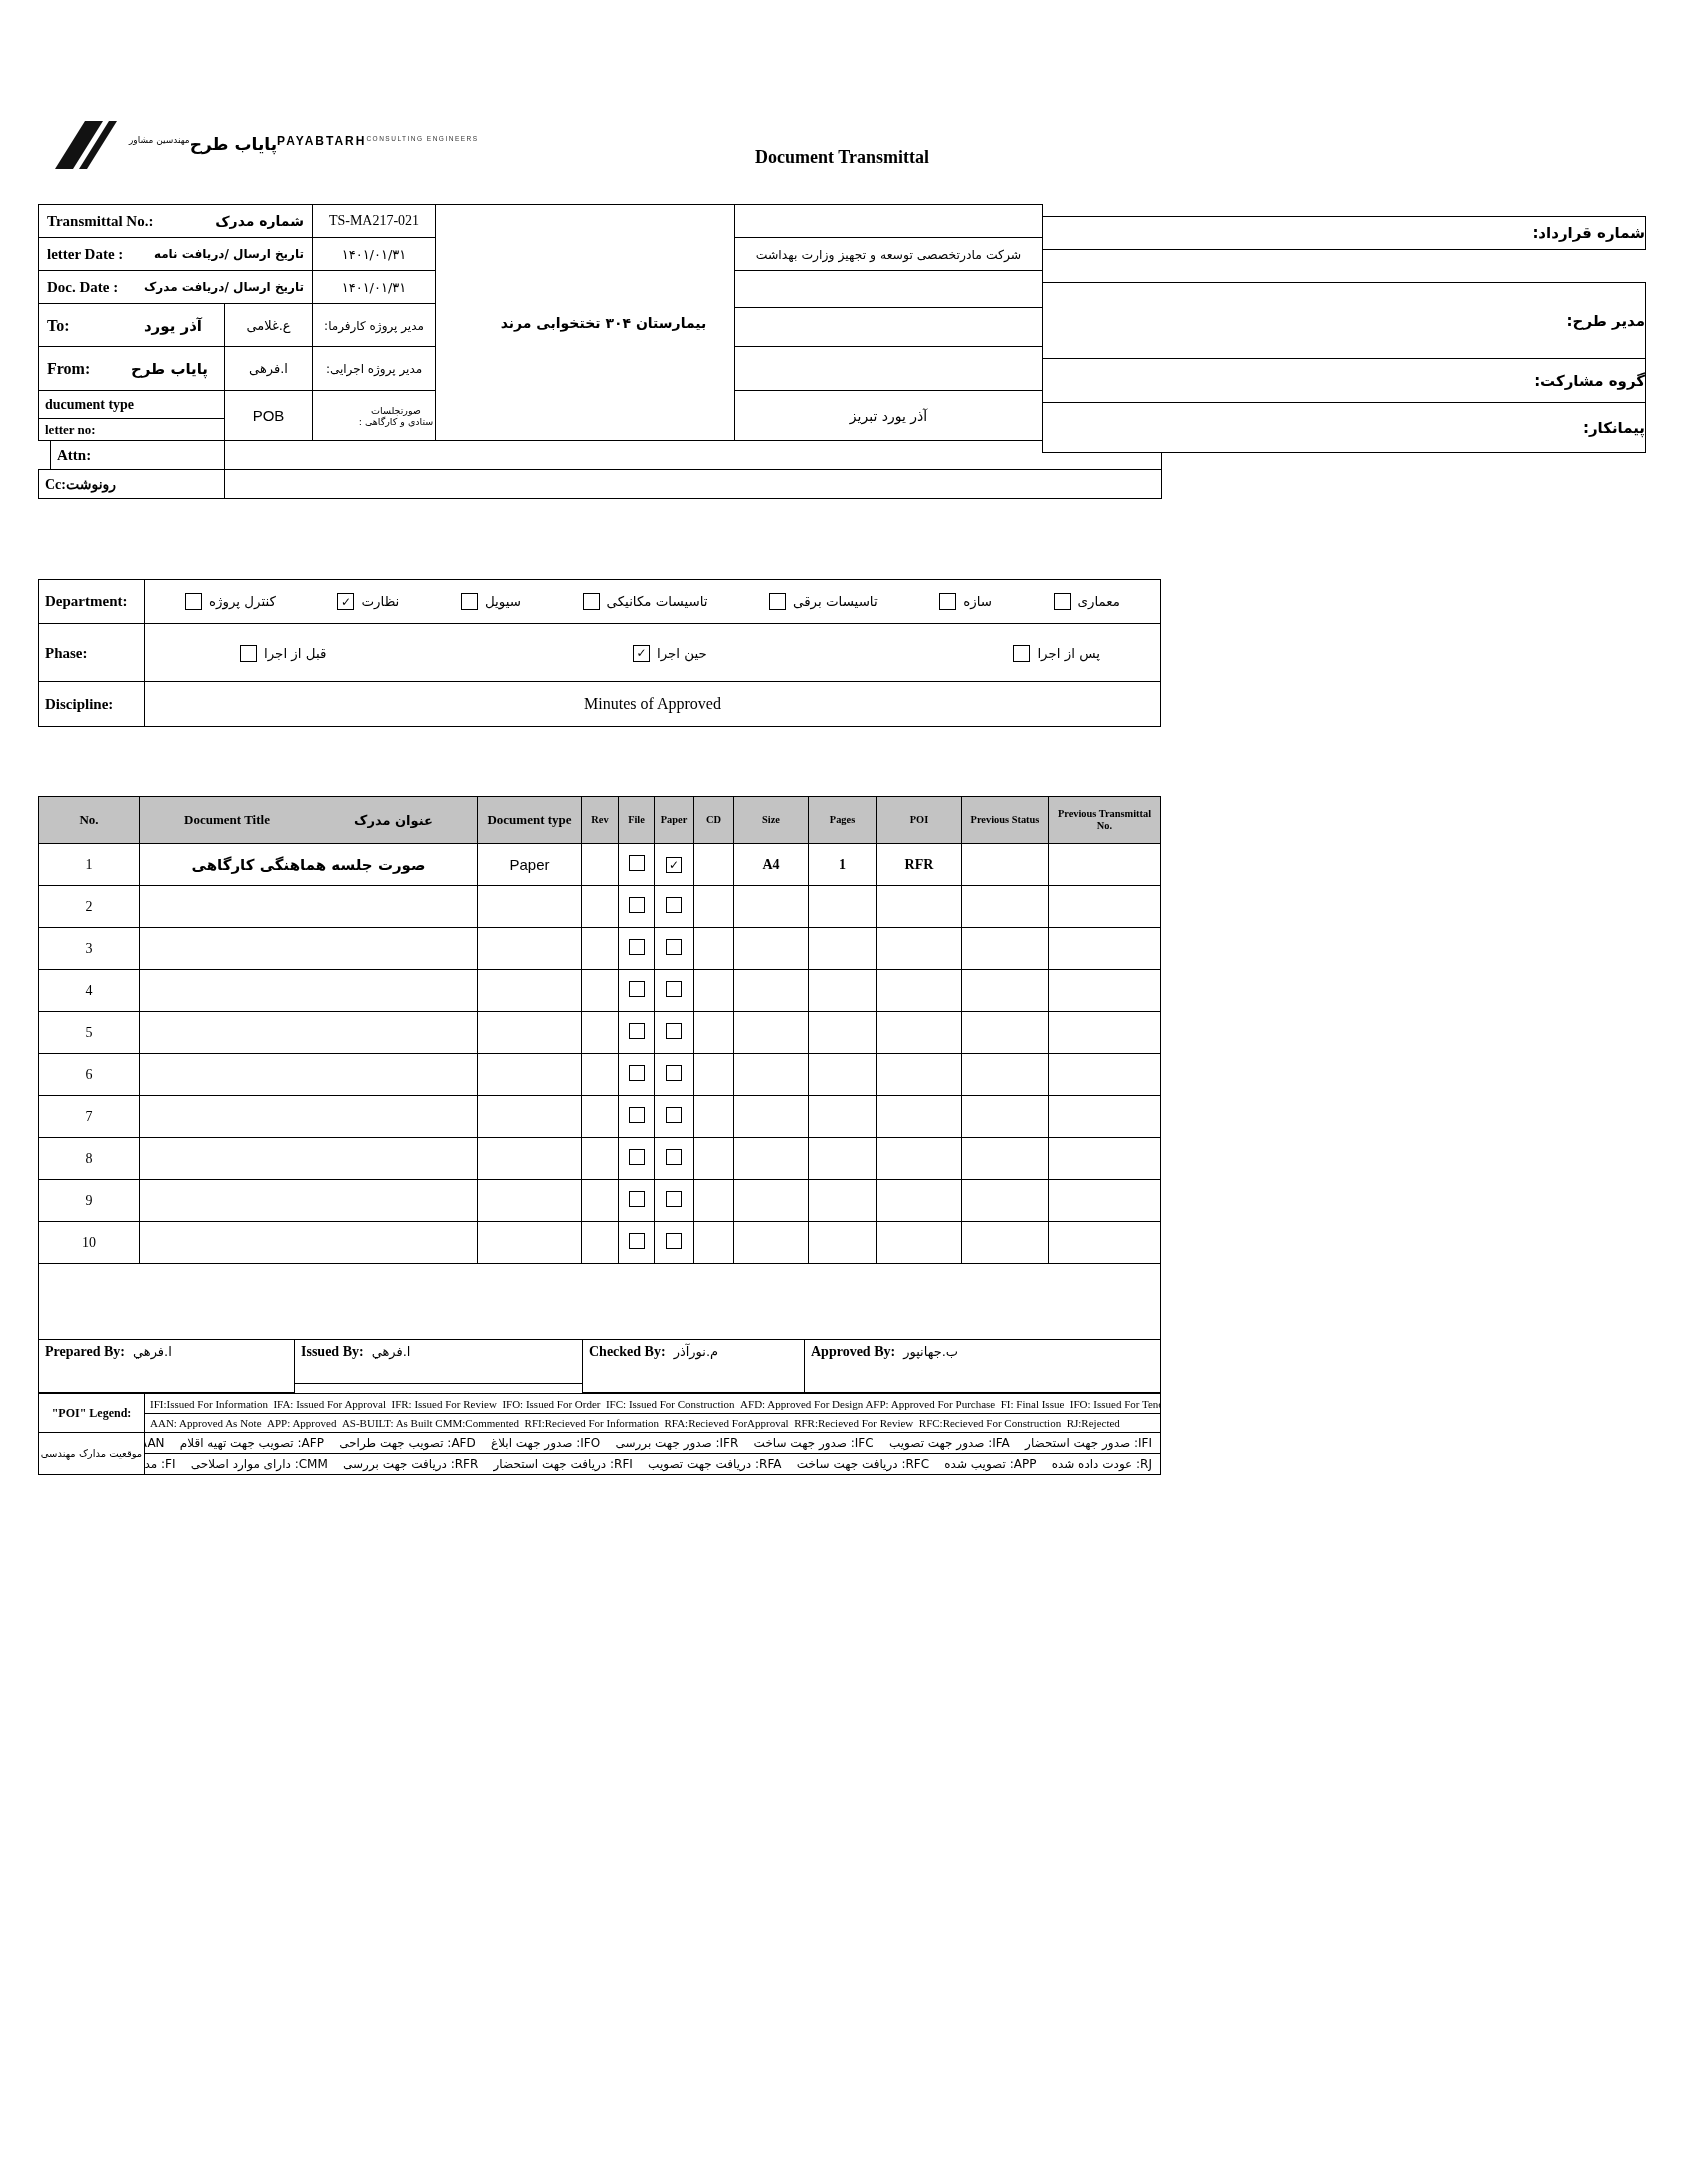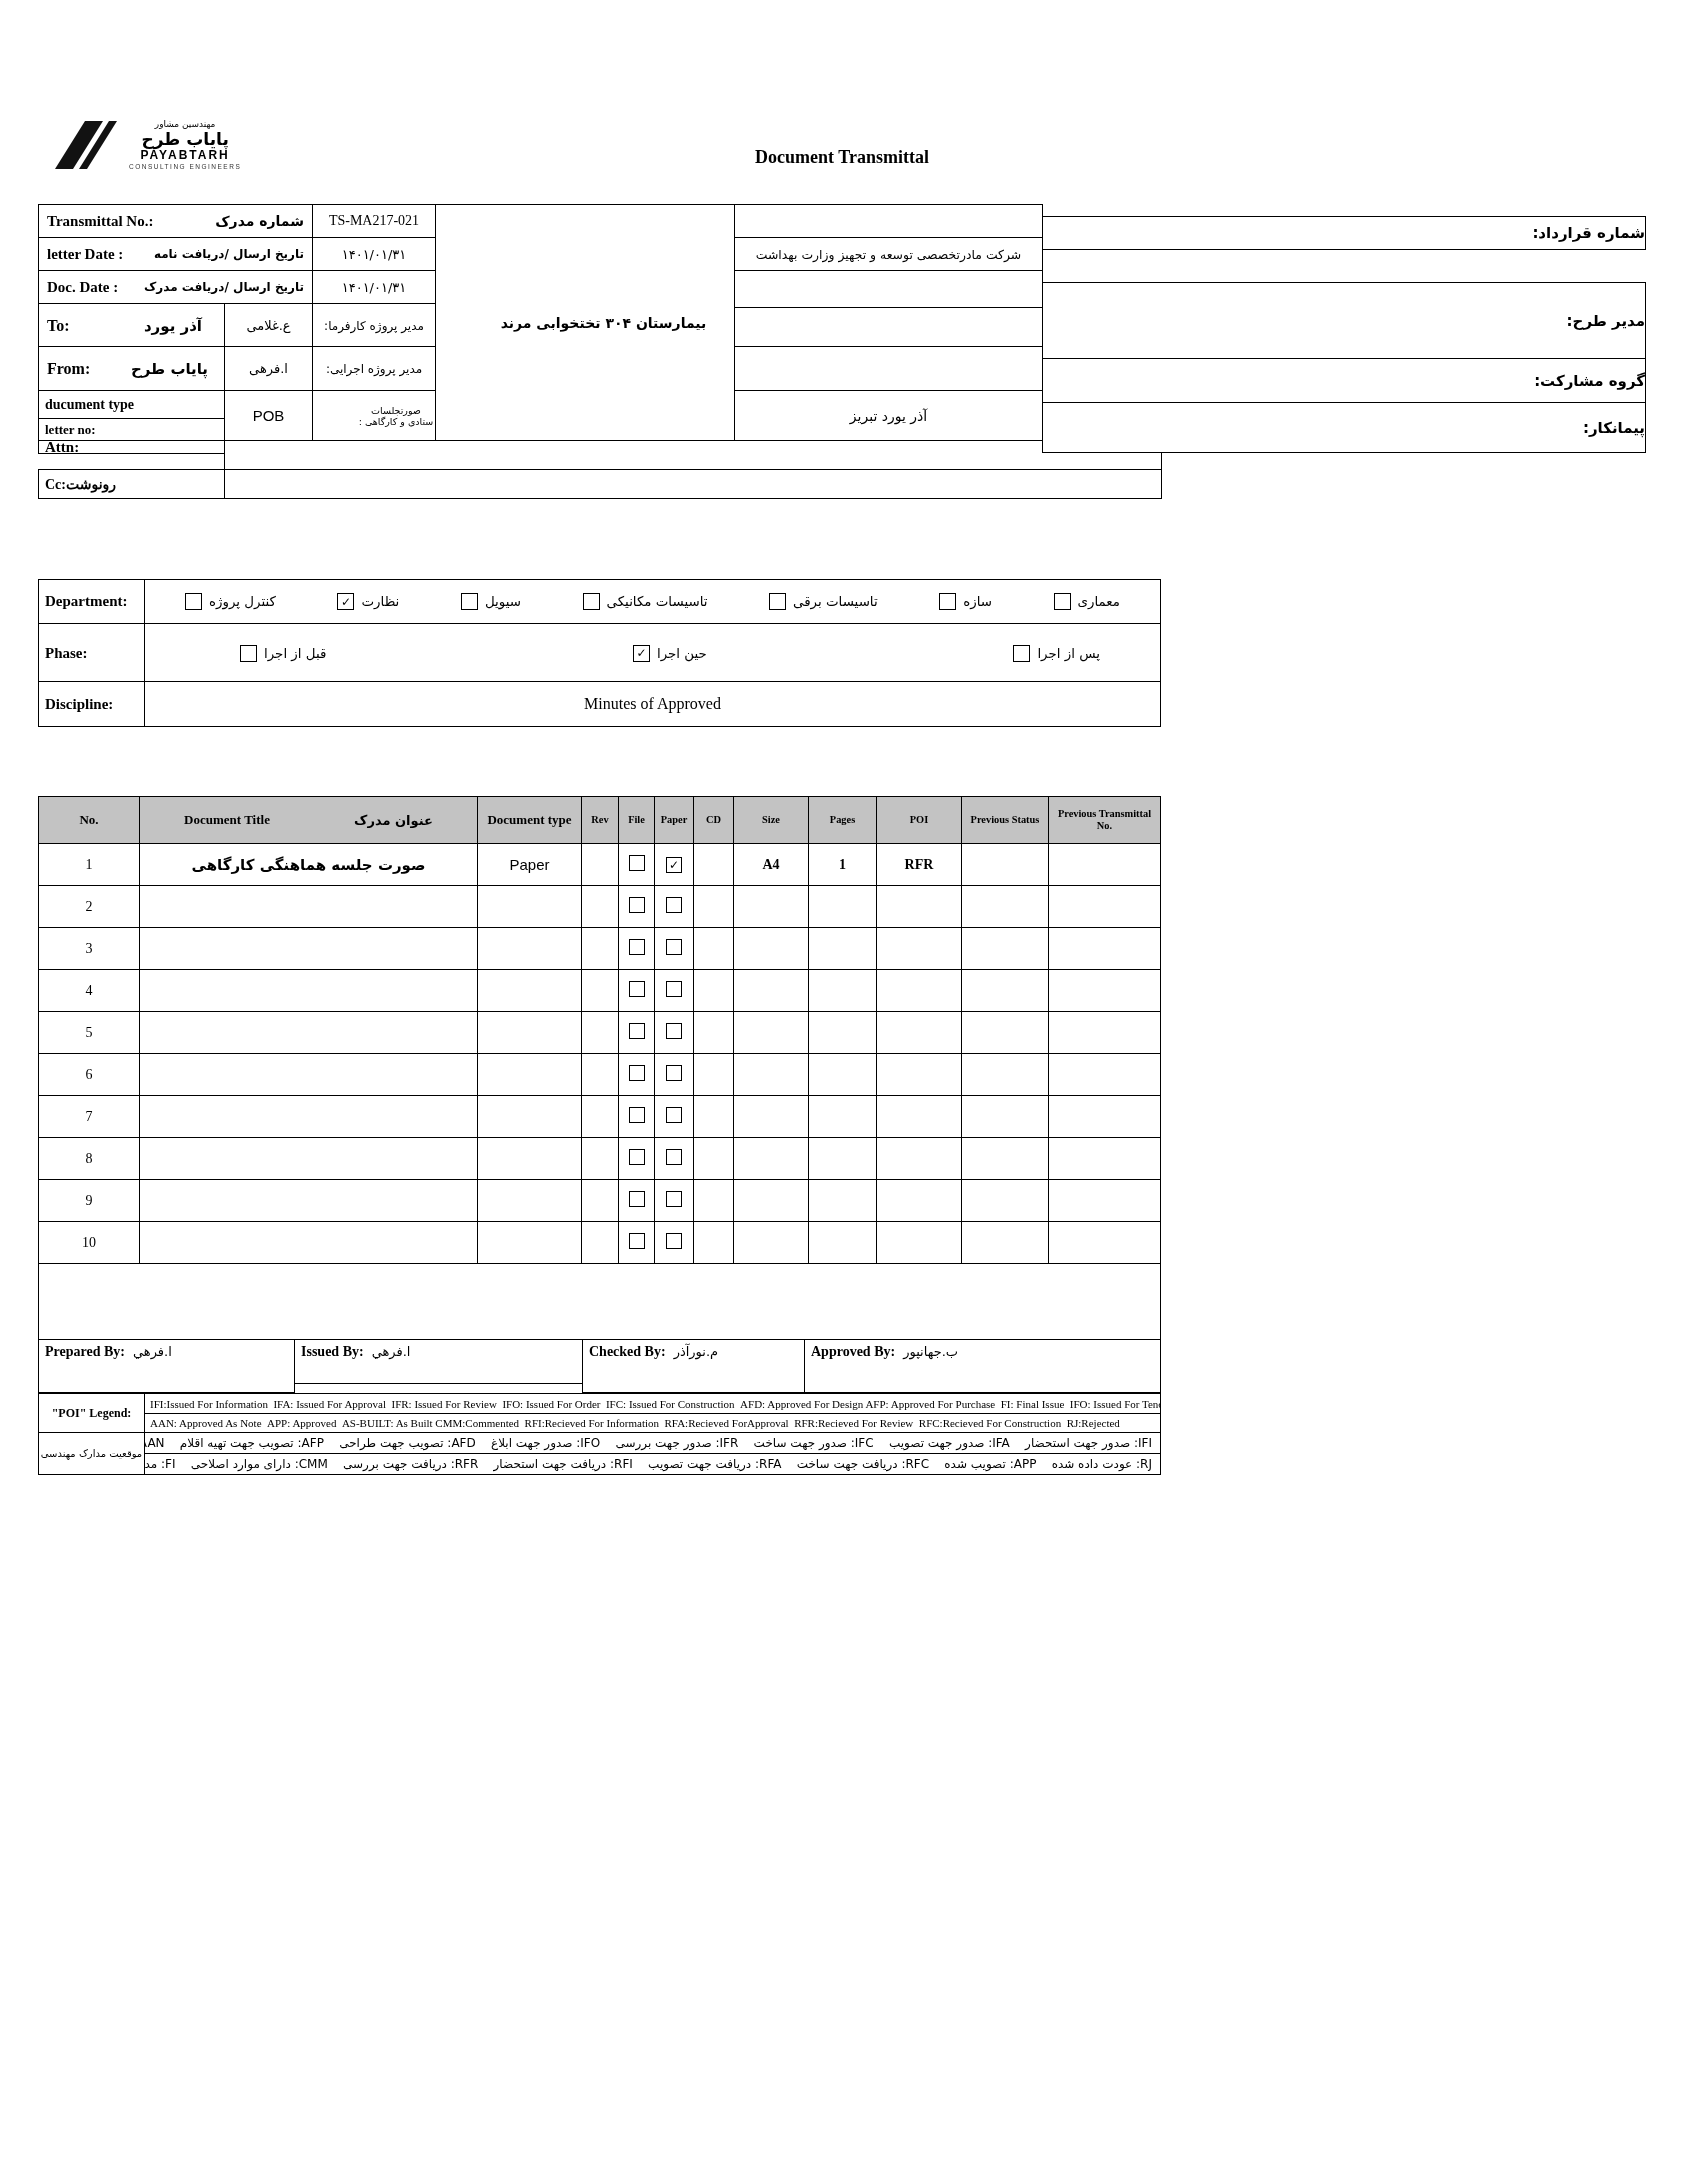--- a/index.html
+++ b/index.html
@@ -33,21 +33,21 @@
   #doc-table td.title-td{text-align:center;font-weight:bold;direction:rtl;
         font-family:"DejaVu Sans",sans-serif;font-size:15px;}
   #doc-table tr.empty-row td{height:80px;border:1px solid #000;}
   .sig-cell{align-items:flex-start;padding:4px 6px;gap:8px;font-size:14px;}
   .sig-label{font-weight:bold;white-space:nowrap;}
   .sig-value{font-family:"DejaVu Sans",sans-serif;direction:rtl;font-size:13px;}
   .legend-line{font-size:11px;padding:0 5px;white-space:nowrap;}
   .legend-fa{font-size:12px;direction:rtl;padding:0 8px;white-space:nowrap;
         font-family:"DejaVu Sans",sans-serif;justify-content:flex-start;}
   .logo-wrap{position:absolute;left:55px;top:117px;display:flex;gap:8px;align-items:center;}
-  .logo-text{display:flex;flex-direction:column;line-height:1.15;align-items:center;}
+  .logo-text{display:flex;line-height:1.15;}
   .title{position:absolute;left:0;right:0;top:147px;text-align:center;font-weight:bold;
         font-size:18px;}
 </style>
 </head>
 <body>
 
 <div class="page">
 
   <div class="logo-wrap">
     <svg width="66" height="56" viewBox="0 0 66 56">
@@ -97,21 +97,21 @@
     <div class="cell centered fa" style="left:186px;top:142px;width:89px;height:45px;font-size:13px;">ا.فرهی</div>
     <div class="cell centered fa" style="left:274px;top:142px;width:124px;height:45px;font-size:12px;">مدیر پروژه اجرایی:</div>
 
     <div class="cell leftpad b" style="left:0;top:186px;width:187px;height:29px;font-size:14px;">ducument type</div>
     <div class="cell leftpad b" style="left:0;top:214px;width:187px;height:23px;font-size:13px;">letter no:</div>
     <div class="cell centered sans" style="left:186px;top:186px;width:89px;height:51px;font-size:15px;">POB</div>
     <div class="cell centered fa" style="left:274px;top:186px;width:124px;height:51px;font-size:9.5px;padding-left:44px;">صورتجلسات ستادی و کارگاهی :</div>
 
     <div class="cell centered fa b" style="left:397px;top:0;width:337px;height:237px;font-size:14px;">بیمارستان ۳۰۴ تختخوابی مرند</div>
 
-    <div class="cell leftpad b" style="left:0;top:236px;width:187px;height:14px;font-size:15px;">Attn:</div>
+    <div class="cell leftpad b" style="left:12px;top:236px;width:187px;height:30px;font-size:15px;">Attn:</div>
     <div class="cell" style="left:186px;top:236px;width:938px;height:30px;"></div>
     <div class="cell leftpad b" style="left:0;top:265px;width:187px;height:30px;font-size:14px;">Cc:رونوشت</div>
     <div class="cell" style="left:186px;top:265px;width:938px;height:30px;"></div>
 
     <div class="cell" style="left:696px;top:0;width:309px;height:34px;"></div>
     <div class="cell right-label" style="left:1004px;top:0;width:604px;height:34px;">شماره قرارداد:</div>
 
     <div class="cell centered fa" style="left:696px;top:33px;width:309px;height:34px;font-size:12.4px;">شرکت مادرتخصصی توسعه و تجهیز وزارت بهداشت</div>
 
     <div class="cell" style="left:696px;top:66px;width:309px;height:39px;"></div>

